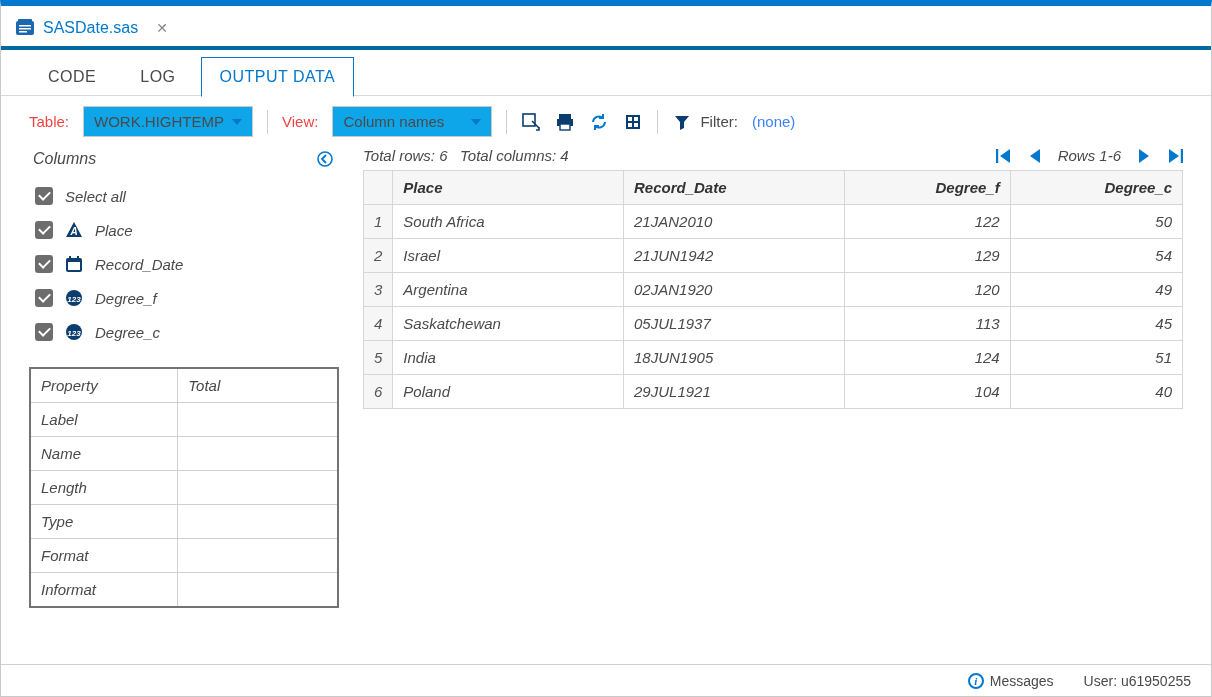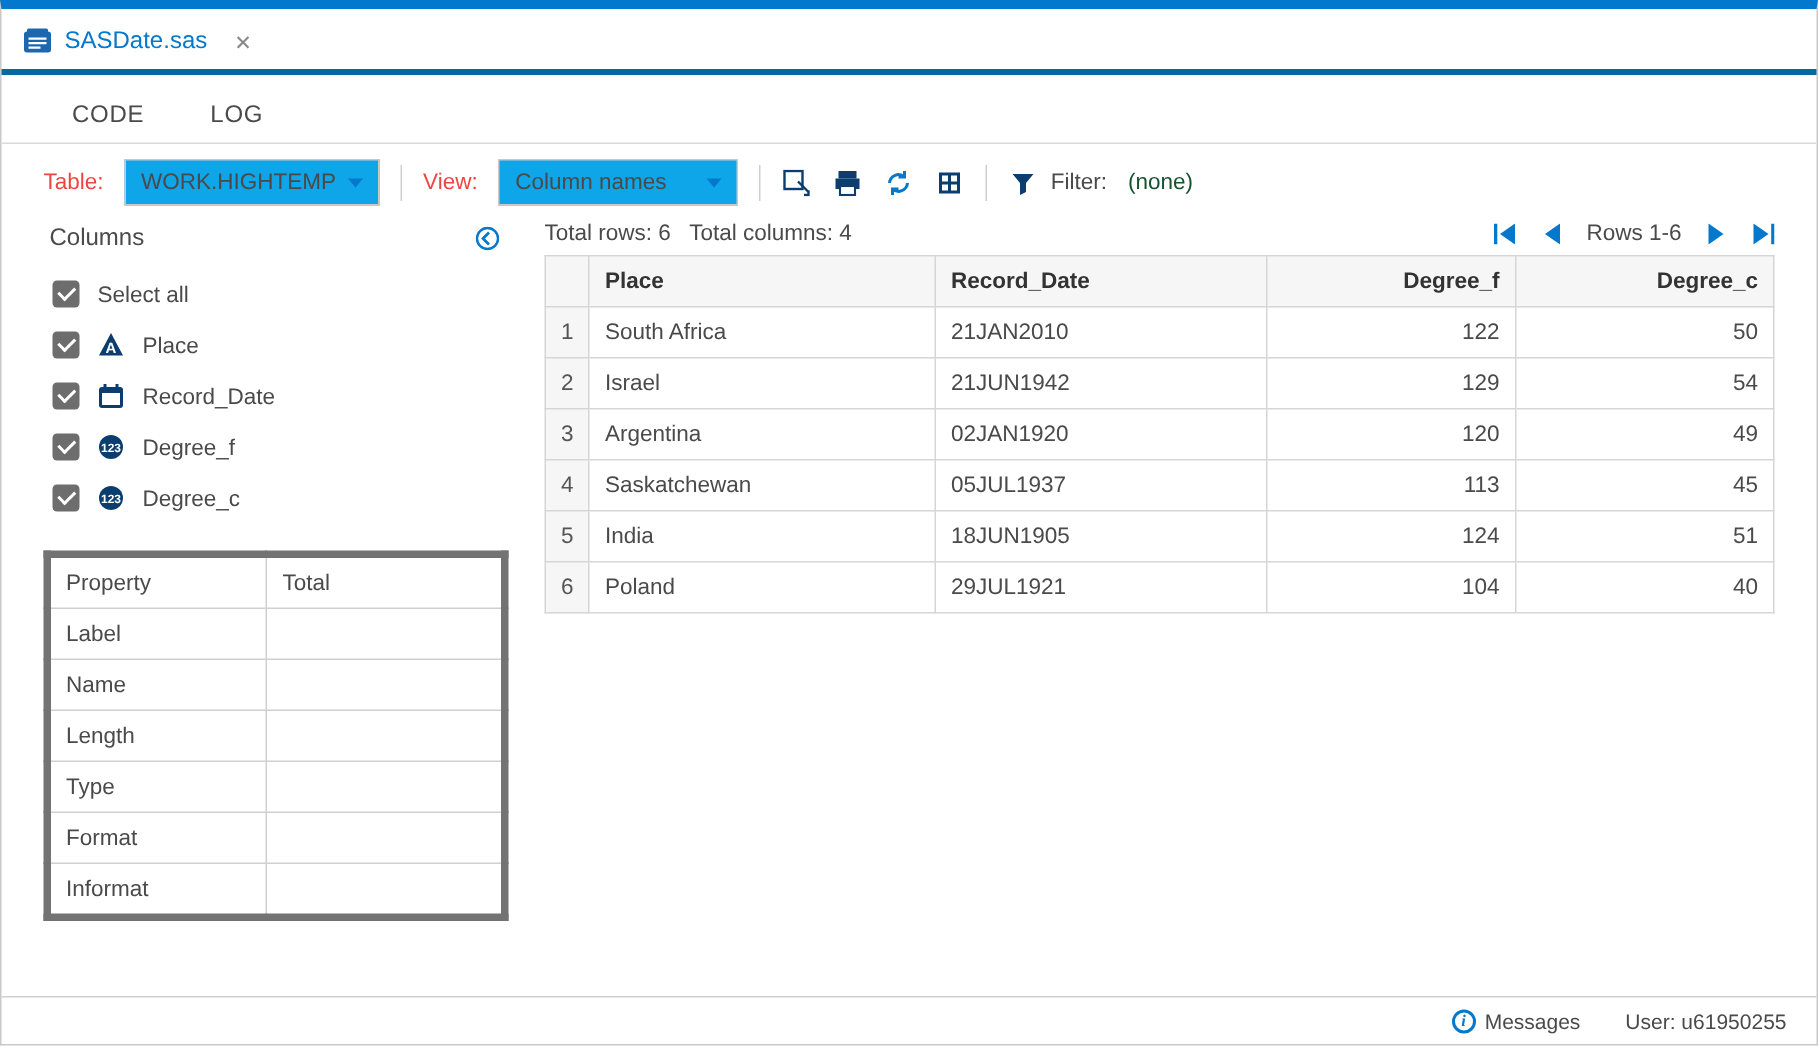--- a/index.html
+++ b/index.html
@@ -92,28 +92,29 @@
   .tool-icon {
     width: 20px; height: 20px;
     display: inline-flex;
     align-items: center; justify-content: center;
     cursor: pointer;
   }
   .divider {
     width: 1px; height: 24px; background: #cfcfcf;
   }
   .filter-text { color: #4a4a4a; margin-left: -6px; }
-  .filter-val { color: #14532d; }
+  .filter-val { color: #3b82f6; }
   
   .main {
     flex: 1;
     display: flex;
     padding: 0 28px 10px 28px;
     gap: 24px;
     overflow: hidden;
+    font-style: italic;
   }
   
   .leftpanel { width: 310px; display: flex; flex-direction: column; }
   .columns-header {
     display: flex; justify-content: space-between; align-items: center;
     padding: 2px 4px 10px 4px;
     font-size: 16px;
   }
   .col-list { display: flex; flex-direction: column; gap: 0; padding-left: 4px; }
   .col-row {
@@ -126,21 +127,21 @@
     cursor: pointer; flex: 0 0 18px;
   }
   .chk::after {
     content: "";
     width: 9px; height: 5px; border-left: 2px solid #fff; border-bottom: 2px solid #fff;
     transform: rotate(-45deg); margin-top: -3px;
   }
   .col-icon { width: 18px; height: 18px; display:inline-flex; align-items:center; justify-content:center; flex: 0 0 18px; }
   .prop-table {
     margin-top: 18px;
-    border: 5px solid #737373;
+    border: 2px solid #737373;
     border-collapse: collapse;
     width: 100%;
     font-size: 15px;
   }
   .prop-table td, .prop-table th {
     border: 1px solid #d0d0d0;
     padding: 8px 10px;
     text-align: left;
     font-weight: normal;
     color: #4a4a4a;
@@ -209,20 +210,21 @@
         </svg>
       </span>
       <span>SASDate.sas</span>
       <span class="close-x">✕</span>
     </div>
   </div>
 
   <div class="subtabs">
     <div class="subtab">CODE</div>
     <div class="subtab">LOG</div>
+    <div class="subtab active">OUTPUT DATA</div>
   </div>
 
   <div class="toolbar">
     <span class="toolbar-label">Table:</span>
     <div class="dropdown">
       <span>WORK.HIGHTEMP</span>
       <span class="caret"></span>
     </div>
     <span class="divider"></span>
     <span class="toolbar-label">View:</span>

